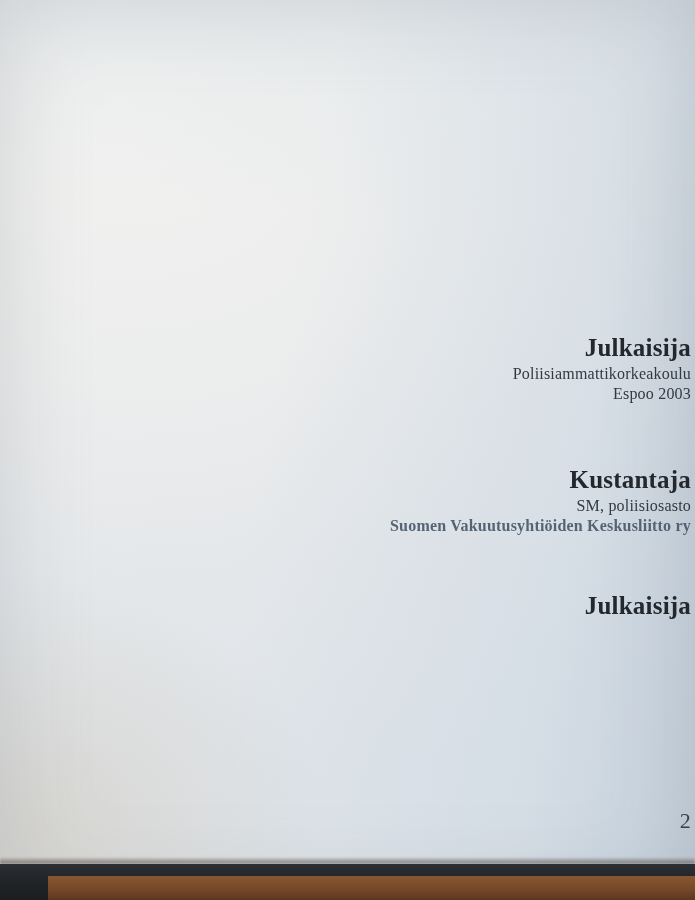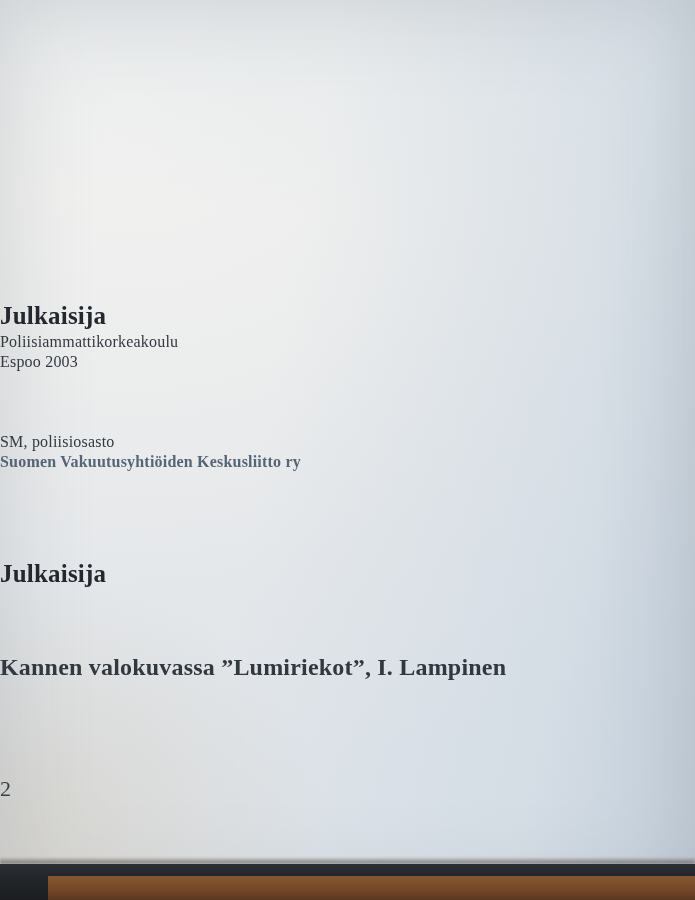--- a/index.html
+++ b/index.html
@@ -80,21 +80,22 @@
     top: 0;
     bottom: 0;
     text-align: center;
     color: #2b3038;
   }
 
   .block {
     position: absolute;
     left: 0;
     right: 4px;
-    text-align: left;
+    text-align: right;
+    margin-top: 32px;
   }
 
   .line {
     display: block;
     line-height: 1.28;
     letter-spacing: 0.2px;
   }
   .heading {
     font-weight: bold;
     font-size: 25px;
@@ -134,31 +135,29 @@
 
   <div class="content">
 
     <div class="block" style="top:300px;">
       <span class="line heading">Julkaisija</span>
       <span class="line body">Poliisiammattikorkeakoulu</span>
       <span class="line body">Espoo 2003</span>
     </div>
 
     <div class="block" style="top:432px;">
+      <span class="line heading">Kustantaja</span>
       <span class="line body">SM, poliisiosasto</span>
       <span class="line body fade-tail blur-soft">Suomen Vakuutusyhtiöiden Keskusliitto ry</span>
     </div>
 
     <div class="block" style="top:558px;">
       <span class="line heading">Julkaisija</span>
     </div>
 
-    <div class="block" style="top:652px;">
-      <span class="line caption blur-soft">Kannen valokuvassa ”Lumiriekot”, I. Lampinen</span>
-    </div>
 
     <div class="block" style="top:775px;">
       <span class="line pagenum">2</span>
     </div>
 
   </div>
 
   <div class="desk-edge"></div>
   <div class="desk">
     <div class="desk-wood"></div>

